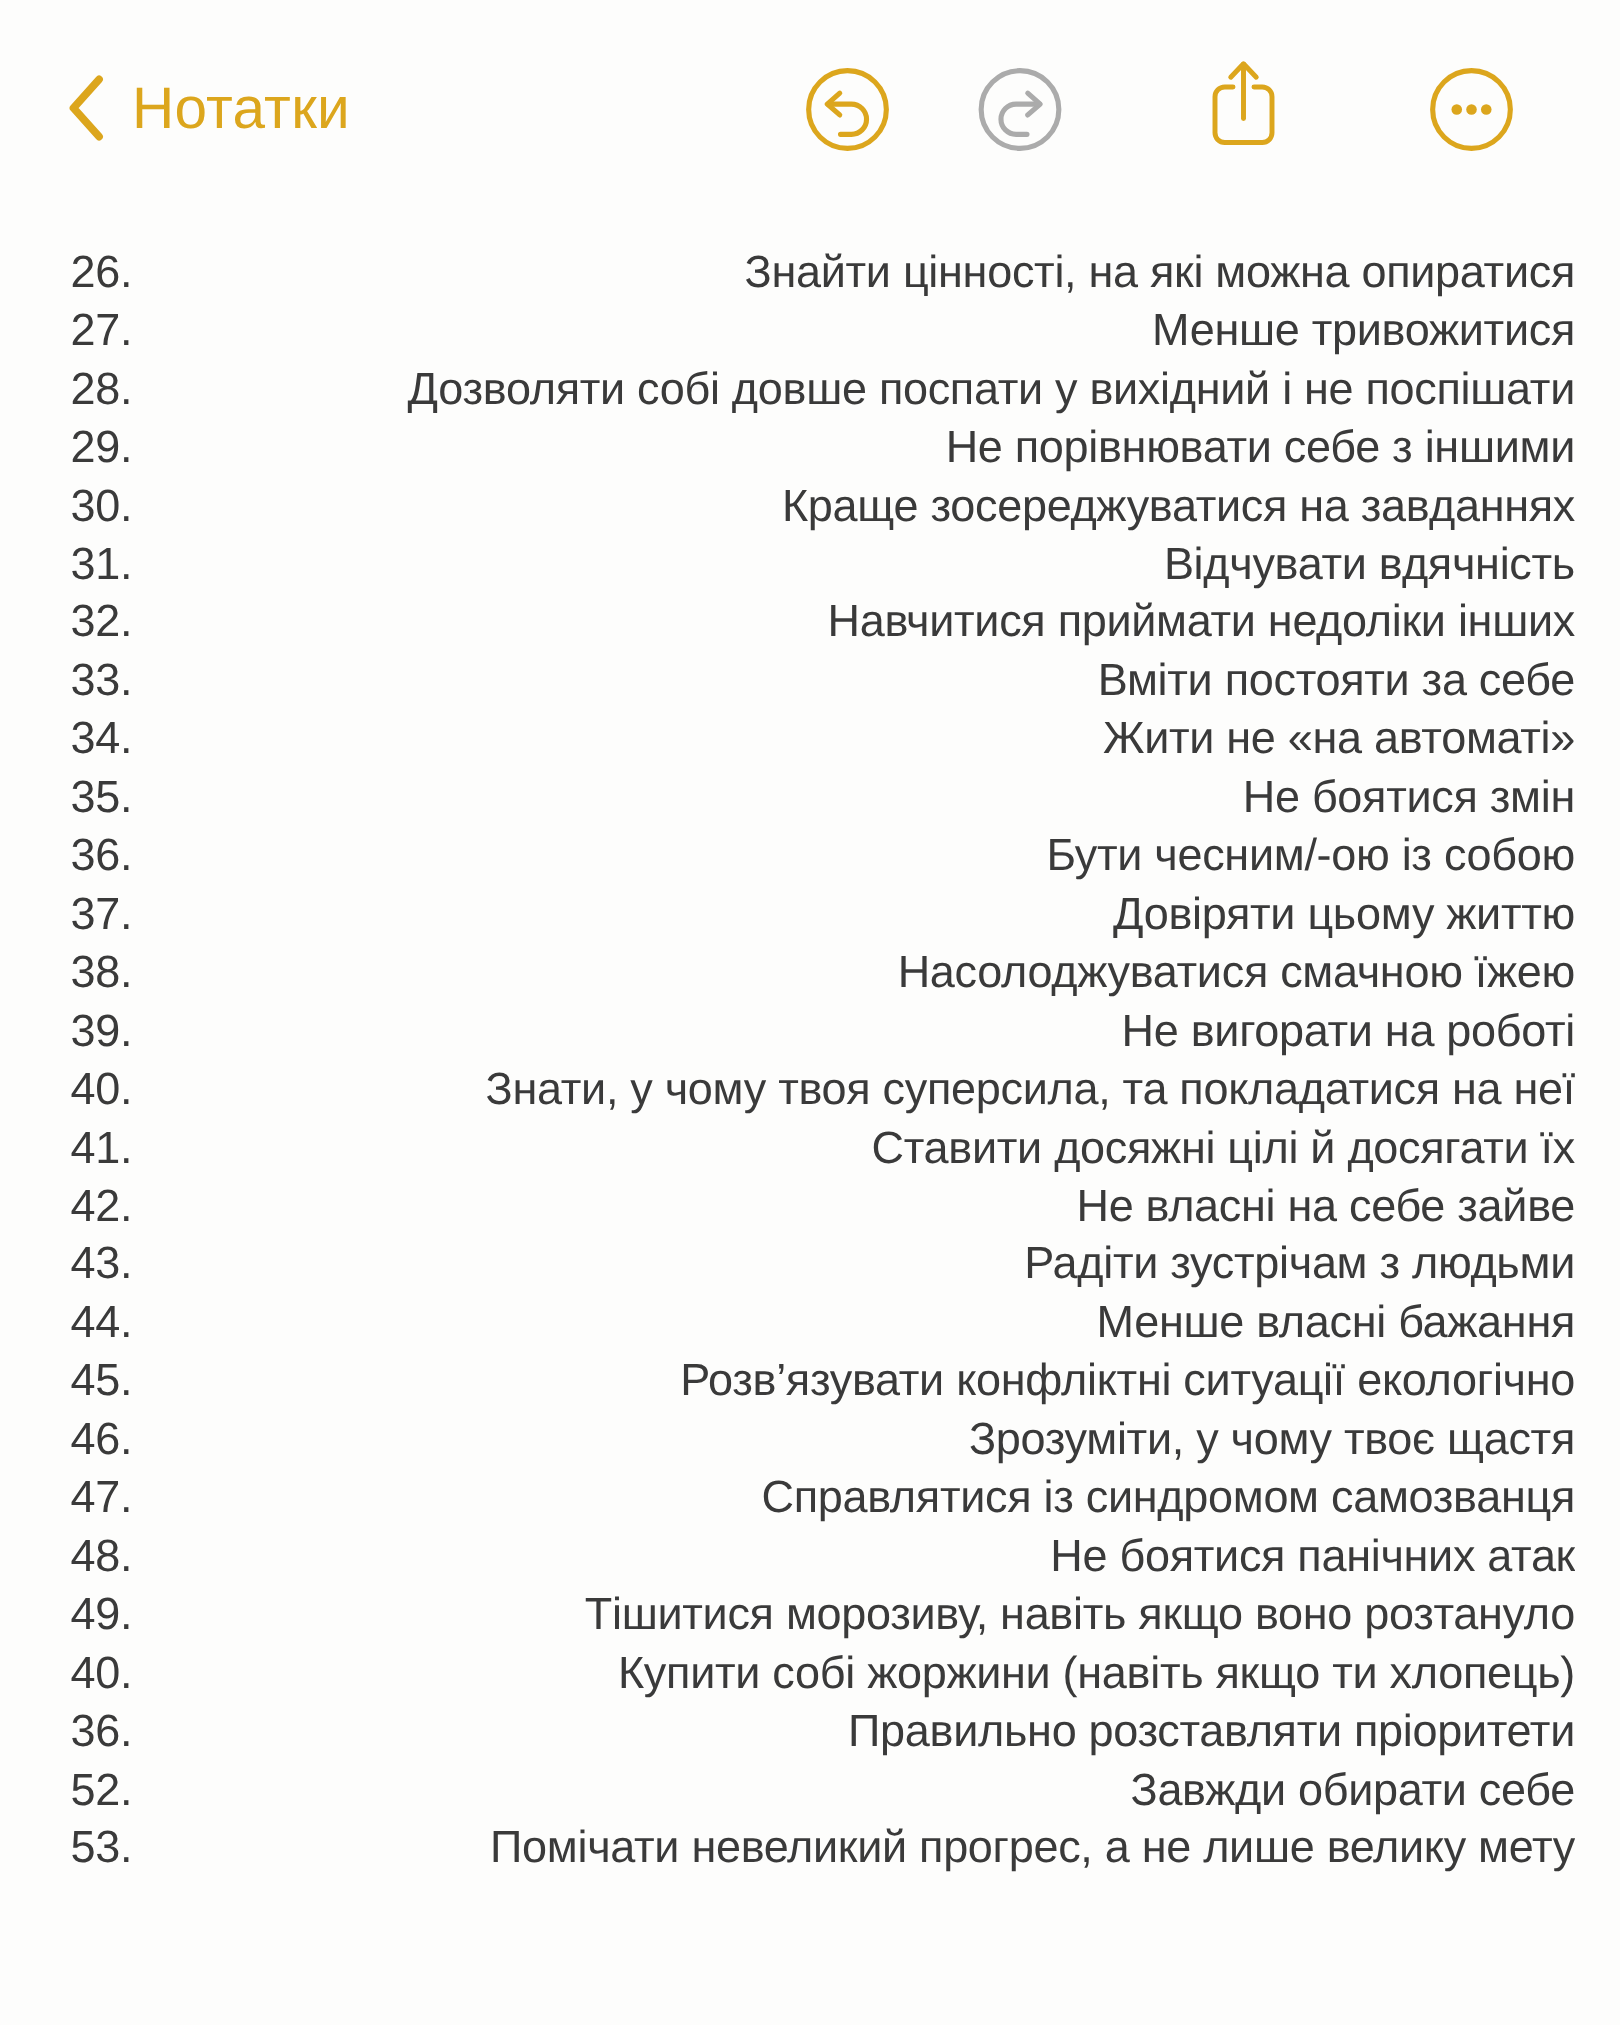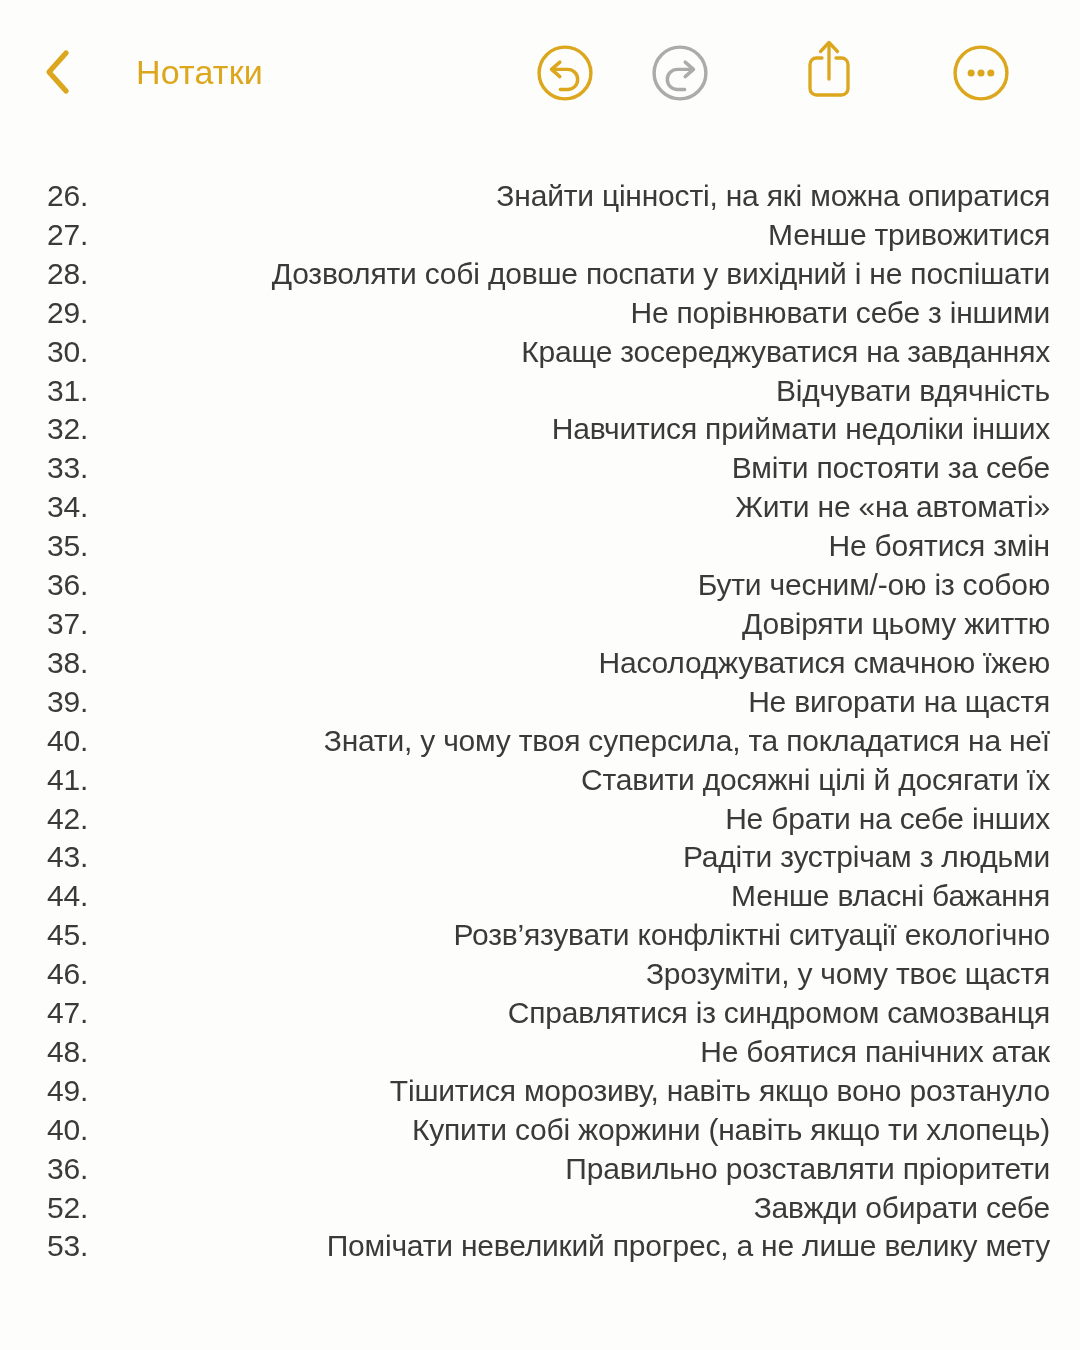--- a/index.html
+++ b/index.html
@@ -19,35 +19,35 @@
     margin:0 auto;
   }
   
   .navbar{position:absolute;top:0;left:0;width:1080px;height:140px;}
   .back-button{
     position:absolute;left:42px;top:42px;height:60px;
     display:flex;align-items:center;gap:16px;
     color:var(--accent);cursor:pointer;
   }
   .back-button svg{display:block;}
-  .back-label{font-size:34px;line-height:1;letter-spacing:.2px;margin-left:48px;}
+  .back-label{font-size:39px;line-height:1;letter-spacing:.2px;}
   .nav-actions button{
     position:absolute;top:0;left:0;
     background:none;border:none;padding:0;cursor:pointer;
     color:var(--accent);
   }
   .nav-actions .is-disabled{color:var(--disabled);}
   .btn-undo{transform:translate(536px,44px);}
   .btn-redo{transform:translate(651px,44px);}
   .btn-share{transform:translate(801px,33px);}
   .btn-more{transform:translate(952px,44px);}
   .nav-actions svg{display:block;}
   
   .note-body{
-    position:absolute;top:177px;left:47px;right:30px;
+    position:absolute;top:163px;left:47px;right:30px;
     color:var(--text);
     font-size:30px;
     letter-spacing:-0.2px;
   }
   .row{
     display:flex;
     line-height:38.9px;
     white-space:nowrap;
   }
   .row .num{flex:0 0 60px;}
@@ -177,36 +177,36 @@
       <span class="txt">Довіряти цьому життю</span>
     </div>
 
     <div class="row">
       <span class="num">38.</span>
       <span class="txt">Насолоджуватися смачною їжею</span>
     </div>
 
     <div class="row">
       <span class="num">39.</span>
-      <span class="txt">Не вигорати на щастя</span>
+      <span class="txt">Не вигорати на роботі</span>
     </div>
 
     <div class="row">
       <span class="num">40.</span>
       <span class="txt">Знати, у чому твоя суперсила, та покладатися на неї</span>
     </div>
 
     <div class="row">
       <span class="num">41.</span>
       <span class="txt">Ставити досяжні цілі й досягати їх</span>
     </div>
 
     <div class="row">
       <span class="num">42.</span>
-      <span class="txt">Не брати на себе інших</span>
+      <span class="txt">Не власні на себе зайве</span>
     </div>
 
     <div class="row">
       <span class="num">43.</span>
       <span class="txt">Радіти зустрічам з людьми</span>
     </div>
 
     <div class="row">
       <span class="num">44.</span>
       <span class="txt">Менше власні бажання</span>

